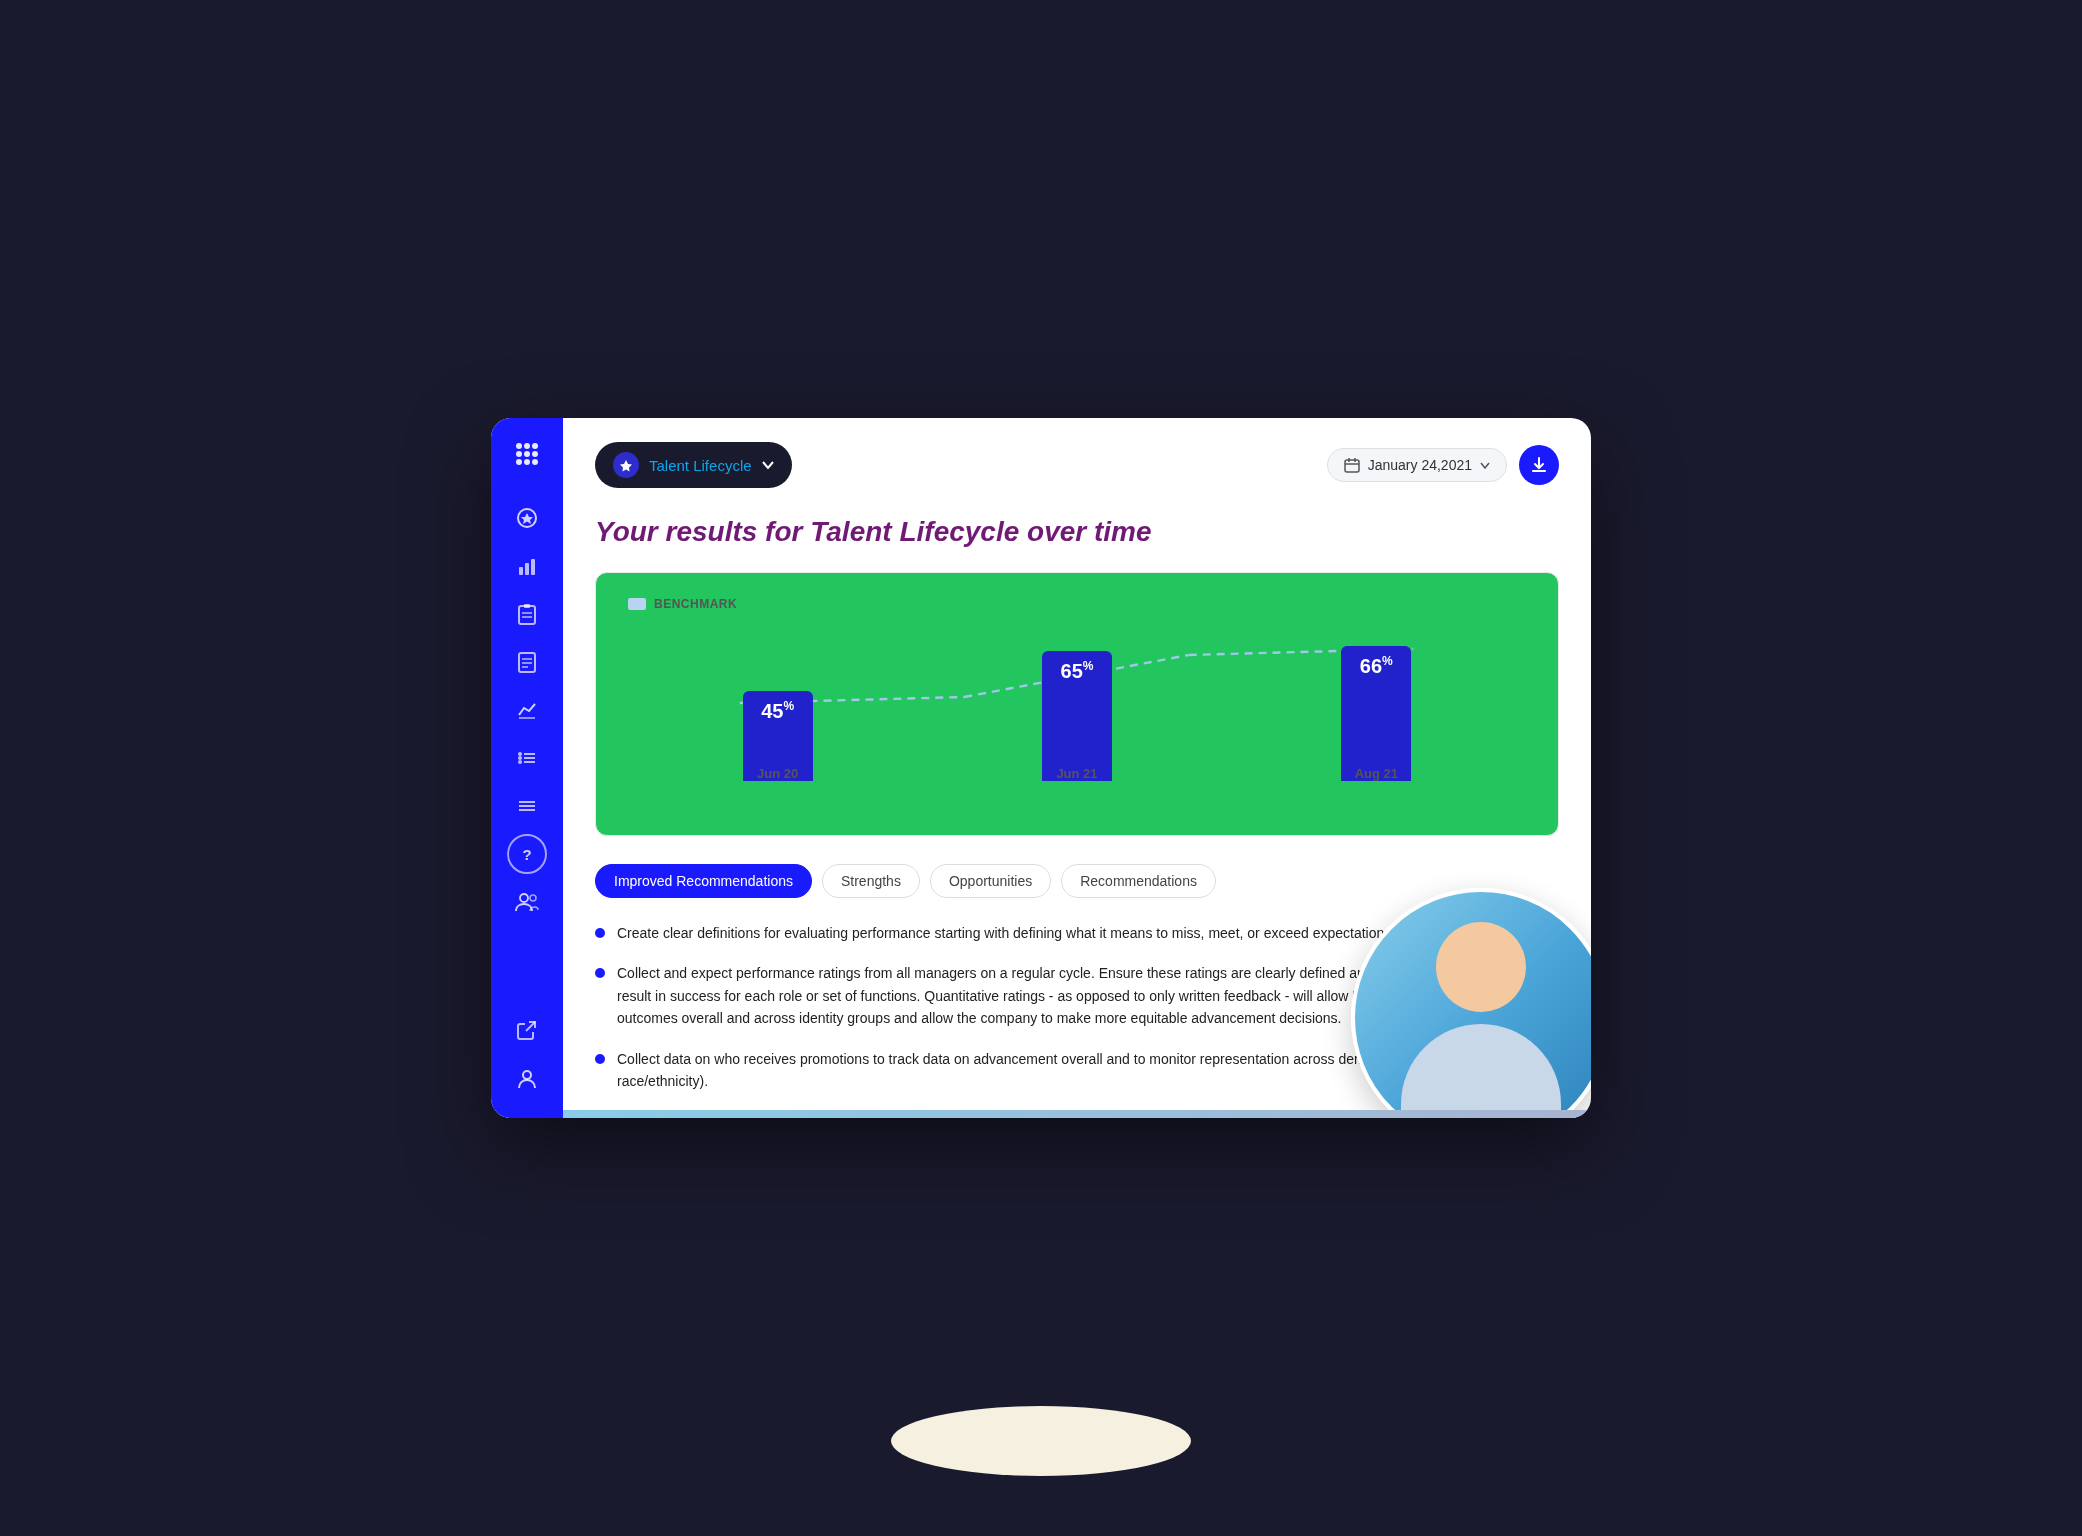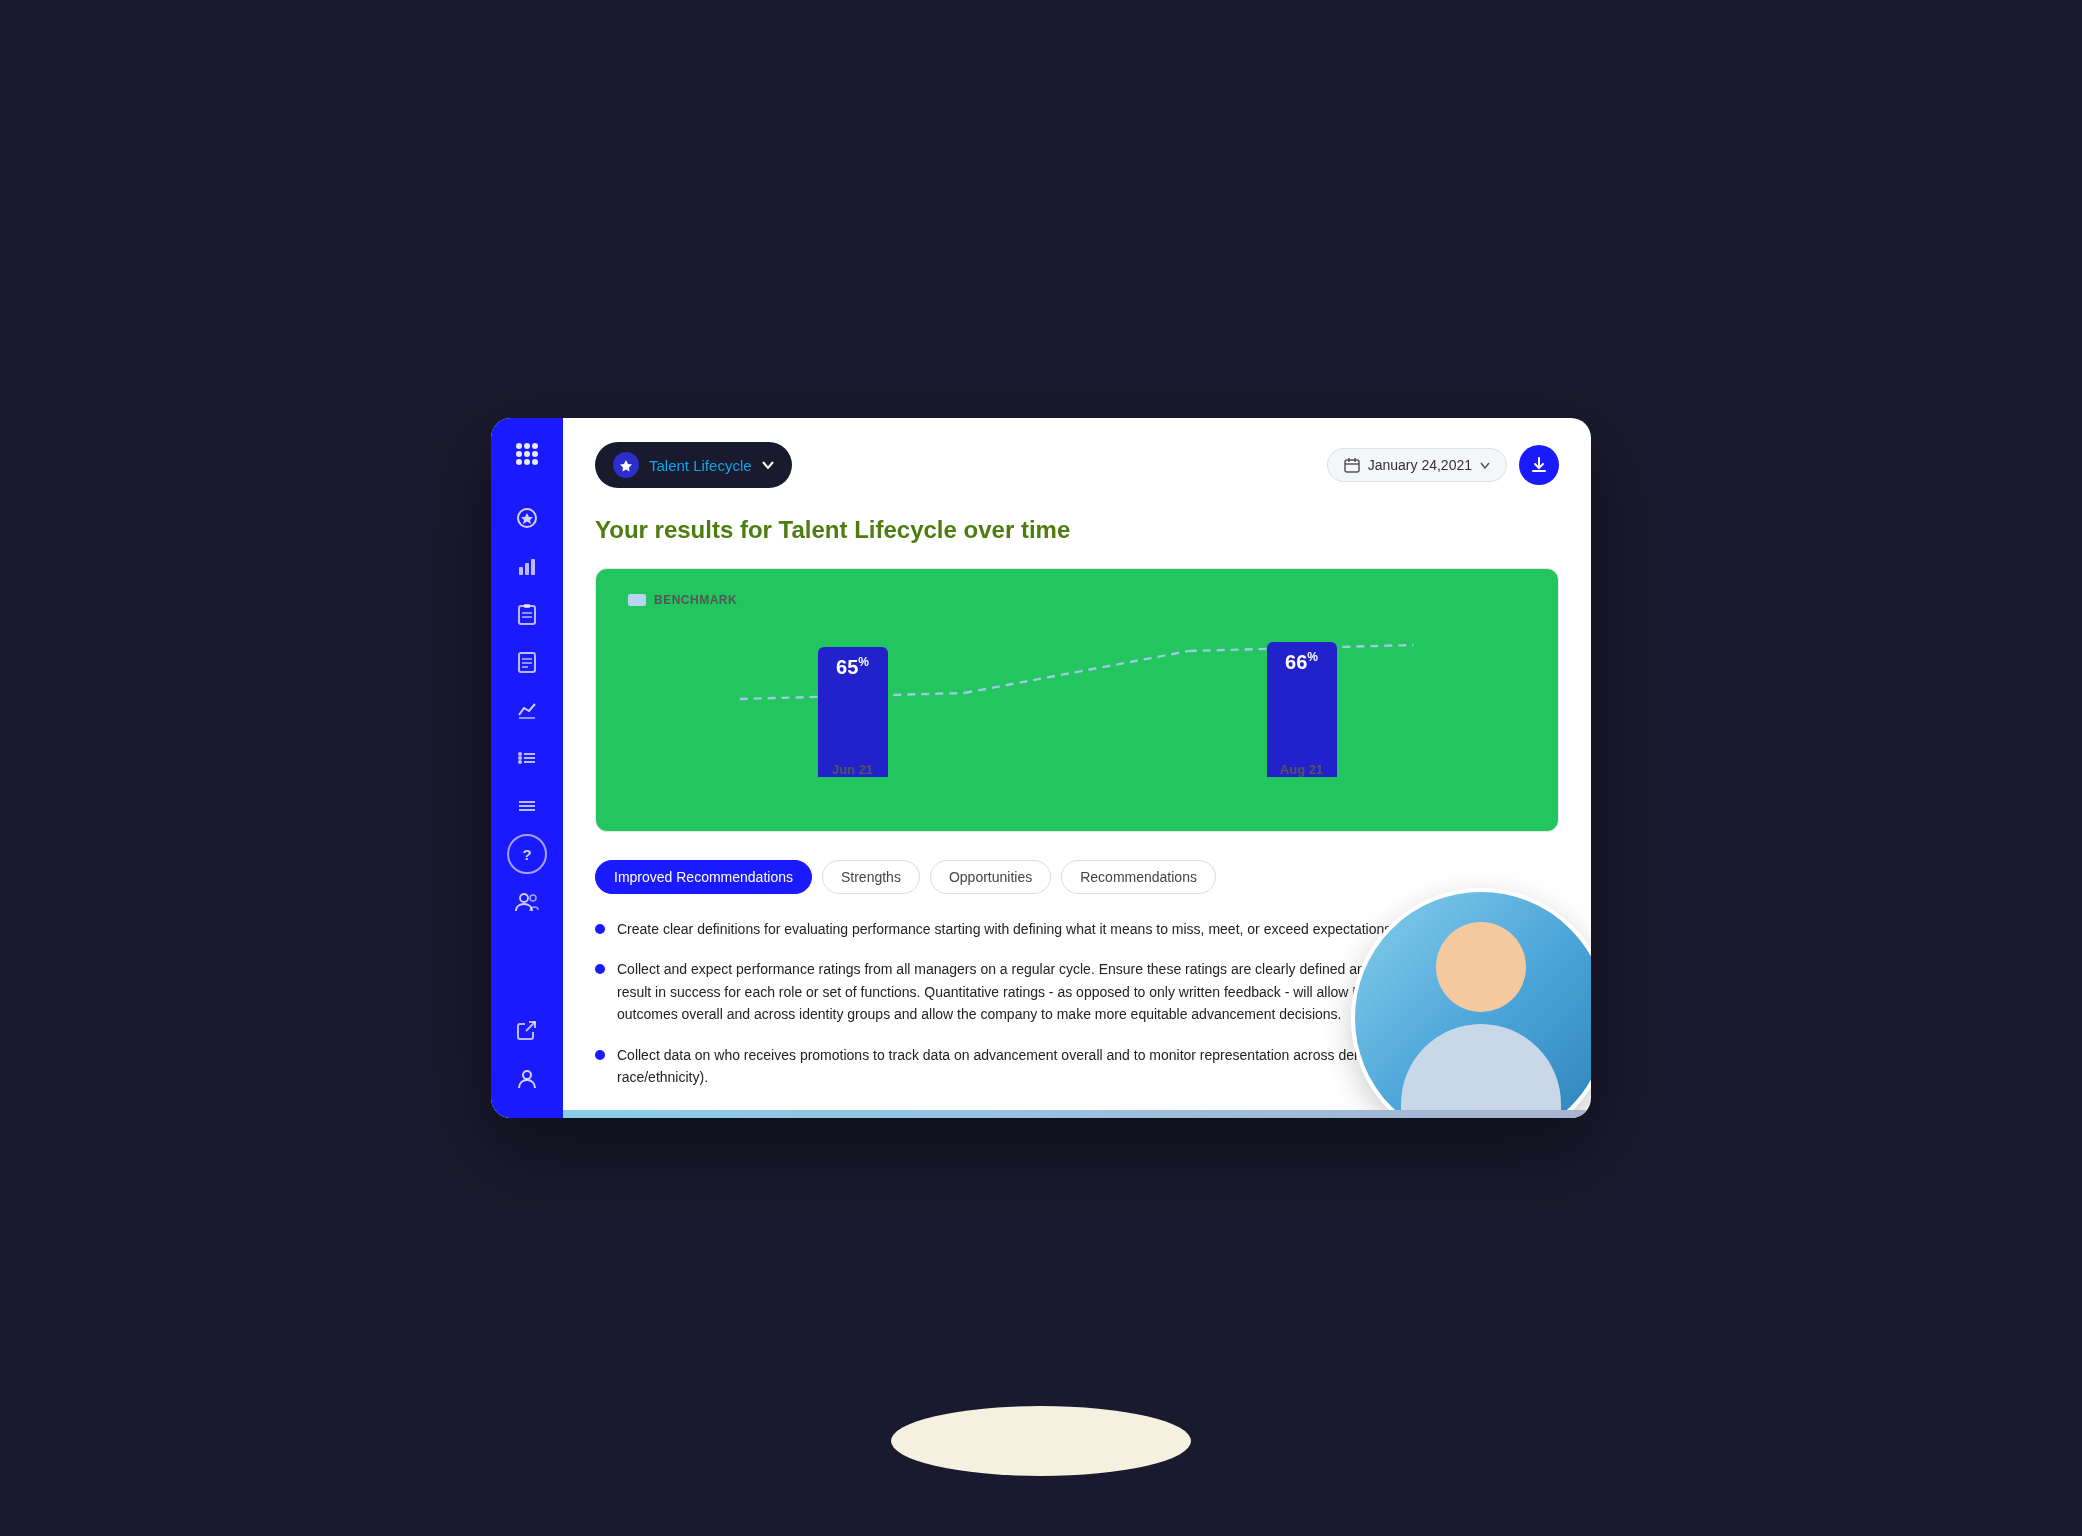--- a/index.html
+++ b/index.html
@@ -124,24 +124,25 @@
       border-radius: 50%;
       display: flex;
       align-items: center;
       justify-content: center;
       color: #fff;
       cursor: pointer;
     }
 
     
     .page-title {
-      font-size: 24px;
+      font-size: 28px;
       font-weight: 700;
-      color: #4d7c0f;
+      color: #701a75;
       margin-bottom: 24px;
+      font-style: italic;
     }
 
     
     .chart-container {
       border: 1px solid #e8e8e8;
       border-radius: 12px;
       padding: 24px 32px;
       margin-bottom: 28px;
       background: #22c55e;
     }
@@ -490,20 +491,26 @@
 
         <svg class="dashed-line-svg" viewBox="0 0 900 150" preserveAspectRatio="none">
 
           <line x1="112" y1="60" x2="337" y2="55" stroke="#a0c8e8" stroke-width="2" stroke-dasharray="8,6"></line>
           <line x1="337" y1="55" x2="562" y2="20" stroke="#a0c8e8" stroke-width="2" stroke-dasharray="8,6"></line>
           <line x1="562" y1="20" x2="787" y2="15" stroke="#a0c8e8" stroke-width="2" stroke-dasharray="8,6"></line>
         </svg>
 
         <div class="chart-bars">
 
+          <div class="chart-column">
+            <div class="bar" style="height: 90px;">
+              <span class="bar-label">45<sup>%</sup></span>
+            </div>
+            <span class="axis-label">Jun 20</span>
+          </div>
 
 
           <div class="chart-column">
             <div class="bar" style="height: 130px; justify-content: center;">
               <span class="bar-label">65<sup>%</sup></span>
             </div>
             <span class="axis-label">Jun 21</span>
           </div>
 
           <div class="chart-column">

